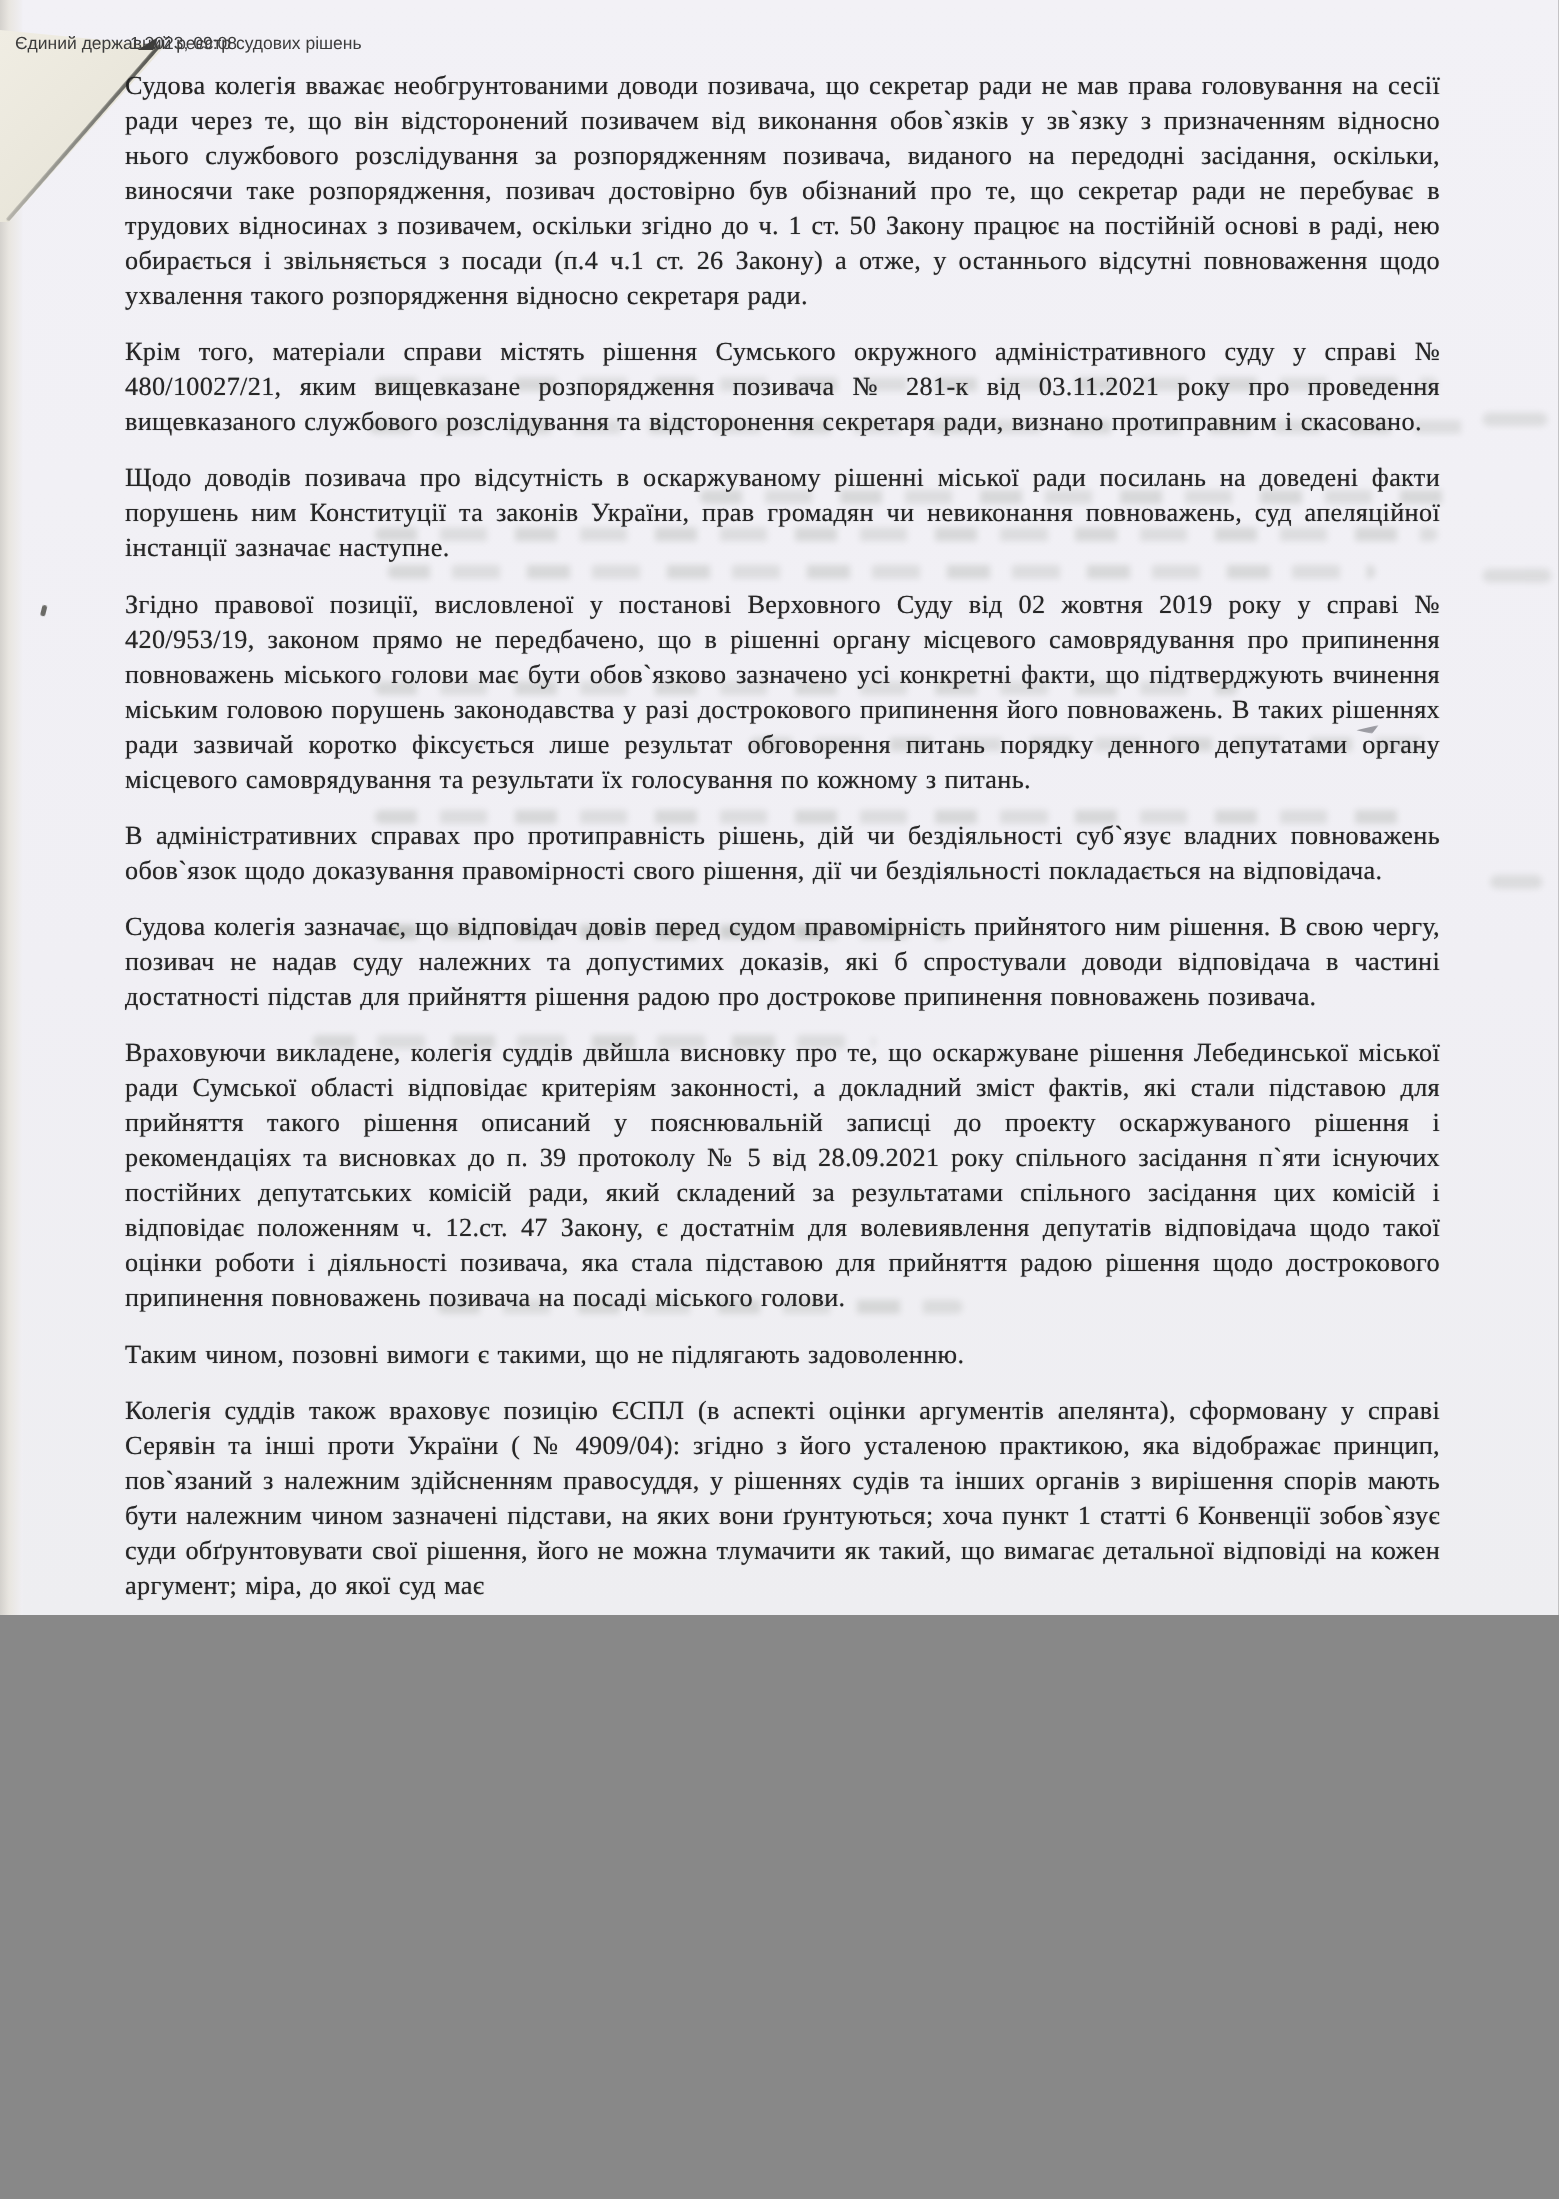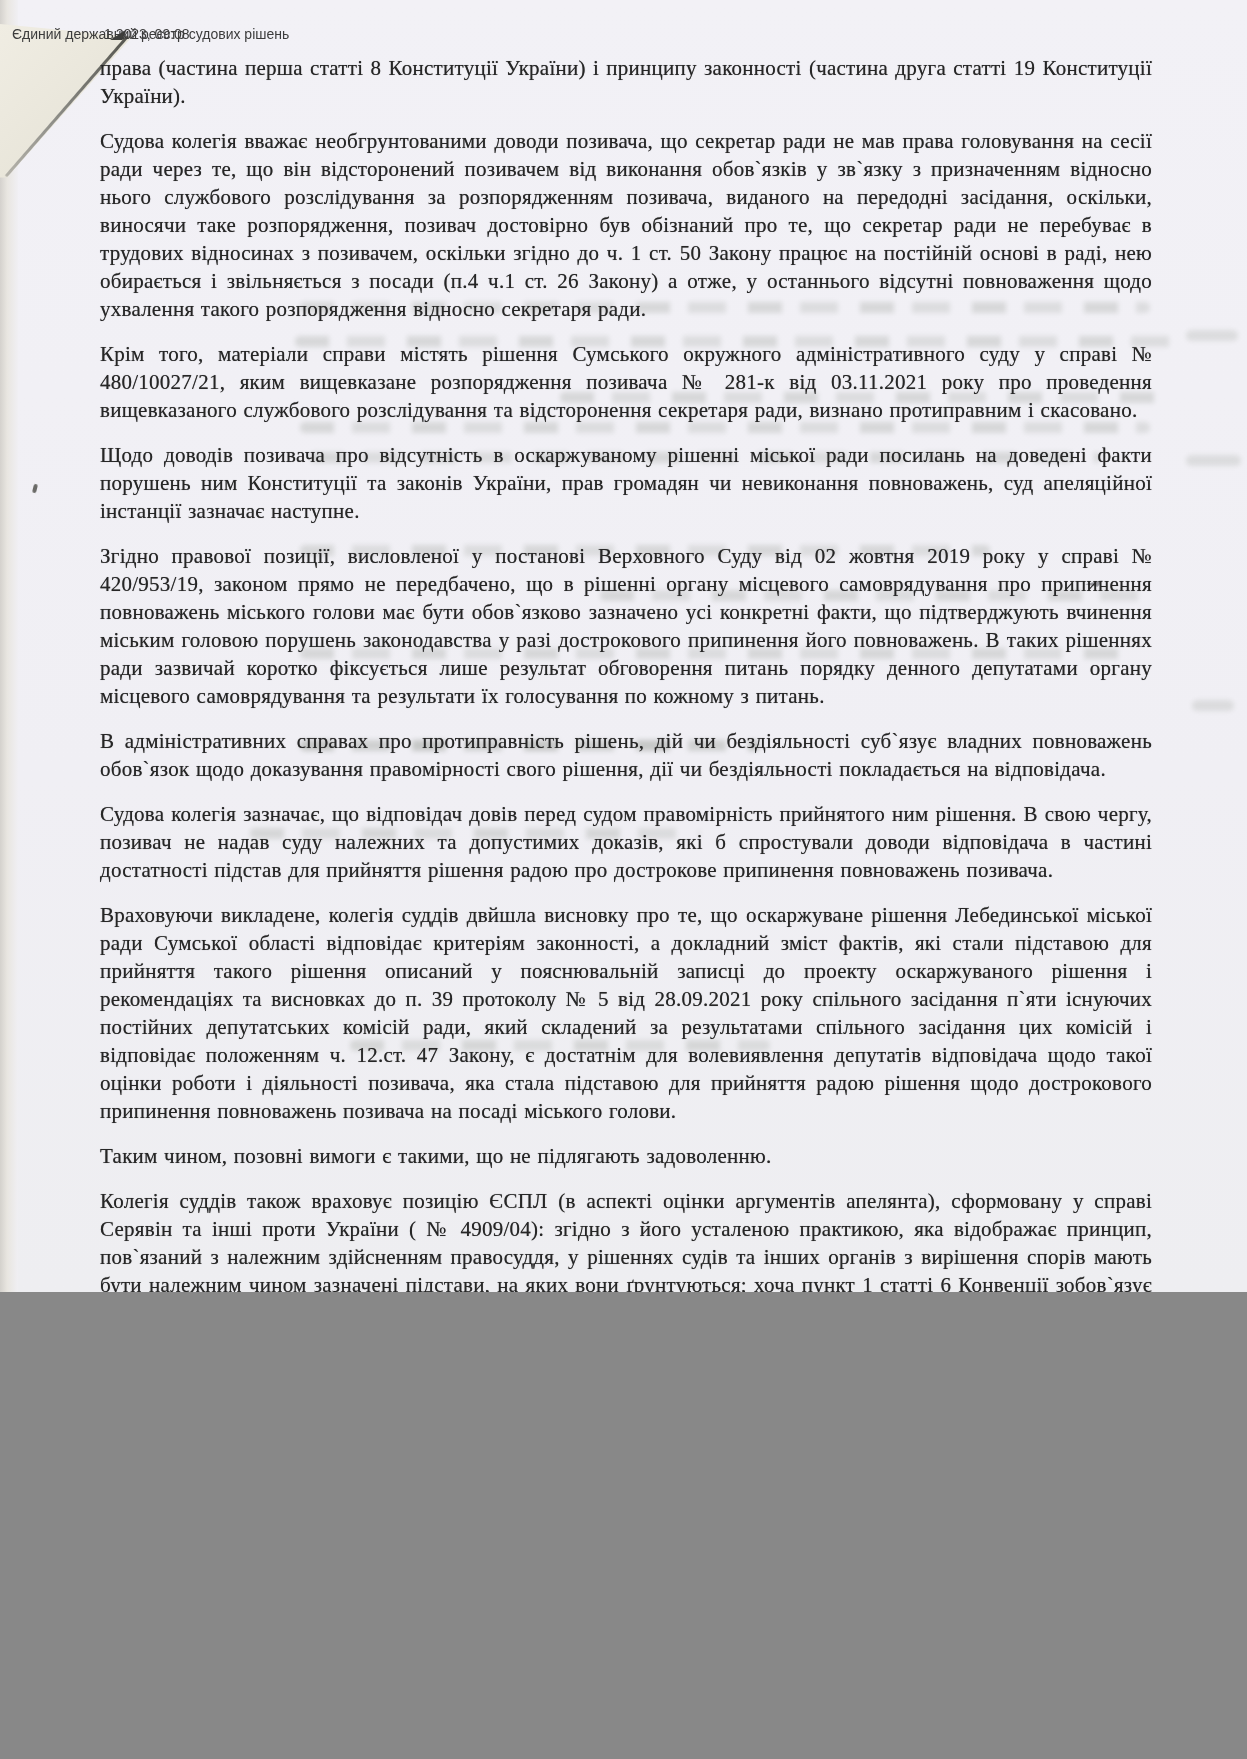--- a/index.html
+++ b/index.html
@@ -123,21 +123,20 @@
   <div class="smudge" style="left:980px;top:1570px;width:200px;"></div>
   <div class="smudge" style="left:900px;top:1600px;width:280px;"></div>
   <div class="smudge dot" style="left:1186px;top:330px;width:52px;"></div>
   <div class="smudge dot" style="left:1186px;top:455px;width:55px;"></div>
   <div class="smudge dot" style="left:1192px;top:700px;width:42px;"></div>
 
   <div id="print-datetime" class="print-meta">1.2023, 09:08</div>
   <div id="registry-title" class="print-meta">Єдиний державний реєстр судових рішень</div>
 
   <div id="document-body">
-    <p>права (частина перша статті 8 Конституції України) і принципу законності (частина друга статті 19 Конституції України).</p>
     <p>Судова колегія вважає необгрунтованими доводи позивача, що секретар ради не мав права головування на сесії ради через те, що він відсторонений позивачем від виконання обов`язків у зв`язку з призначенням відносно нього службового розслідування за розпорядженням позивача, виданого на передодні засідання, оскільки, виносячи таке розпорядження, позивач достовірно був обізнаний про те, що секретар ради не перебуває в трудових відносинах з позивачем, оскільки згідно до ч. 1 ст. 50 Закону працює на постійній основі в раді, нею обирається і звільняється з посади (п.4 ч.1 ст. 26 Закону) а отже, у останнього відсутні повноваження щодо ухвалення такого розпорядження відносно секретаря ради.</p>
     <p>Крім того, матеріали справи містять рішення Сумського окружного адміністративного суду у справі №  480/10027/21, яким вищевказане розпорядження позивача №  281-к від 03.11.2021 року про проведення вищевказаного службового розслідування та відсторонення секретаря ради, визнано протиправним і скасовано.</p>
     <p>Щодо доводів позивача про відсутність в оскаржуваному рішенні міської ради посилань на доведені факти порушень ним Конституції та законів України, прав громадян чи невиконання повноважень, суд апеляційної інстанції зазначає наступне.</p>
     <p>Згідно правової позиції, висловленої у постанові Верховного Суду від 02 жовтня 2019 року у справі №  420/953/19, законом прямо не передбачено, що в рішенні органу місцевого самоврядування про припинення повноважень міського голови має бути обов`язково зазначено усі конкретні факти, що підтверджують вчинення міським головою порушень законодавства у разі дострокового припинення його повноважень. В таких рішеннях ради зазвичай коротко фіксується лише результат обговорення питань порядку денного депутатами органу місцевого самоврядування та результати їх голосування по кожному з питань.</p>
     <p>В адміністративних справах про протиправність рішень, дій чи бездіяльності суб`язує владних повноважень обов`язок щодо доказування правомірності свого рішення, дії чи бездіяльності покладається на відповідача.</p>
     <p>Судова колегія зазначає, що відповідач довів перед судом правомірність прийнятого ним рішення. В свою чергу, позивач не надав суду належних та допустимих доказів, які б спростували доводи відповідача в частині достатності підстав для прийняття рішення радою про дострокове припинення повноважень позивача.</p>
     <p>Враховуючи викладене, колегія суддів двйшла висновку про те, що оскаржуване рішення Лебединської міської ради Сумської області відповідає критеріям законності, а докладний зміст фактів, які стали підставою для прийняття такого рішення описаний у пояснювальній записці до проекту оскаржуваного рішення і рекомендаціях та висновках до п. 39 протоколу № 5 від 28.09.2021 року спільного засідання п`яти існуючих постійних депутатських комісій ради, який складений за результатами спільного засідання цих комісій і відповідає положенням ч. 12.ст. 47 Закону, є достатнім для волевиявлення депутатів відповідача щодо такої оцінки роботи і діяльності позивача, яка стала підставою для прийняття радою рішення щодо дострокового припинення повноважень позивача на посаді міського голови.</p>
     <p>Таким чином, позовні вимоги є такими, що не підлягають задоволенню.</p>
     <p>Колегія суддів також враховує позицію ЄСПЛ (в аспекті оцінки аргументів апелянта), сформовану у справі Серявін та інші проти України ( №  4909/04): згідно з його усталеною практикою, яка відображає принцип, пов`язаний з належним здійсненням правосуддя, у рішеннях судів та інших органів з вирішення спорів мають бути належним чином зазначені підстави, на яких вони ґрунтуються; хоча пункт 1 статті 6 Конвенції зобов`язує суди обґрунтовувати свої рішення, його не можна тлумачити як такий, що вимагає детальної відповіді на кожен аргумент; міра, до якої суд має</p>
   </div>

